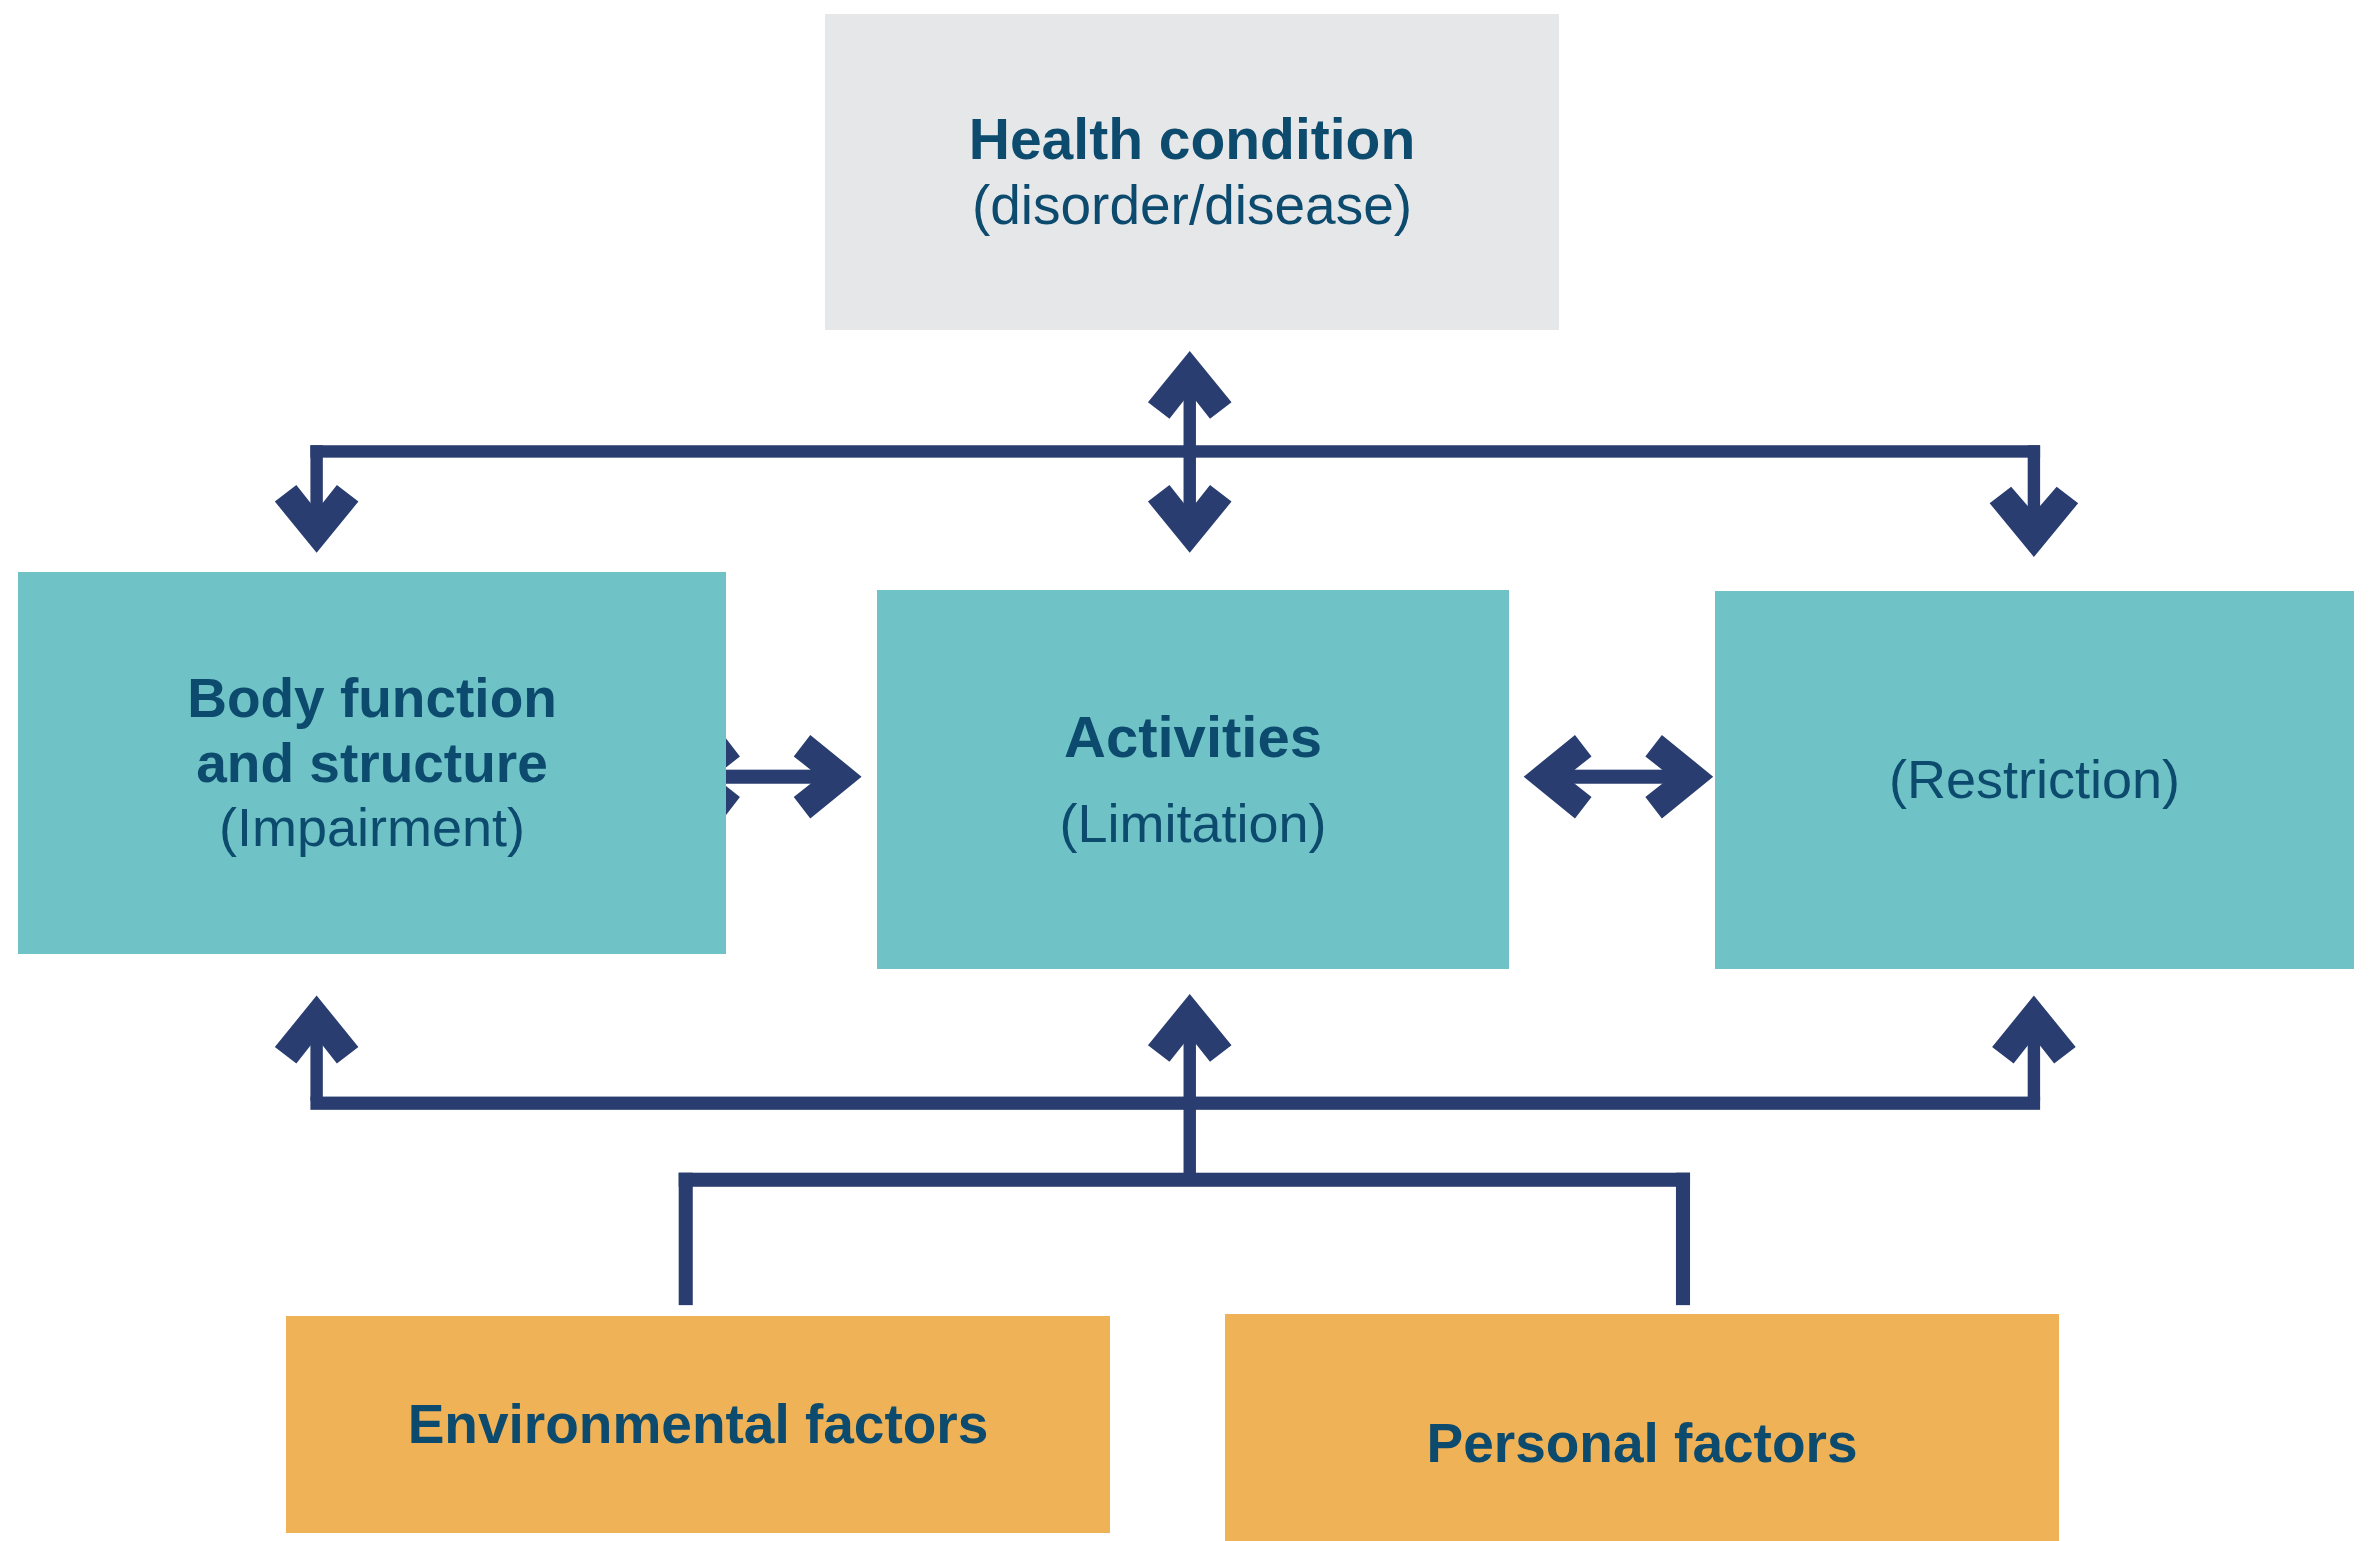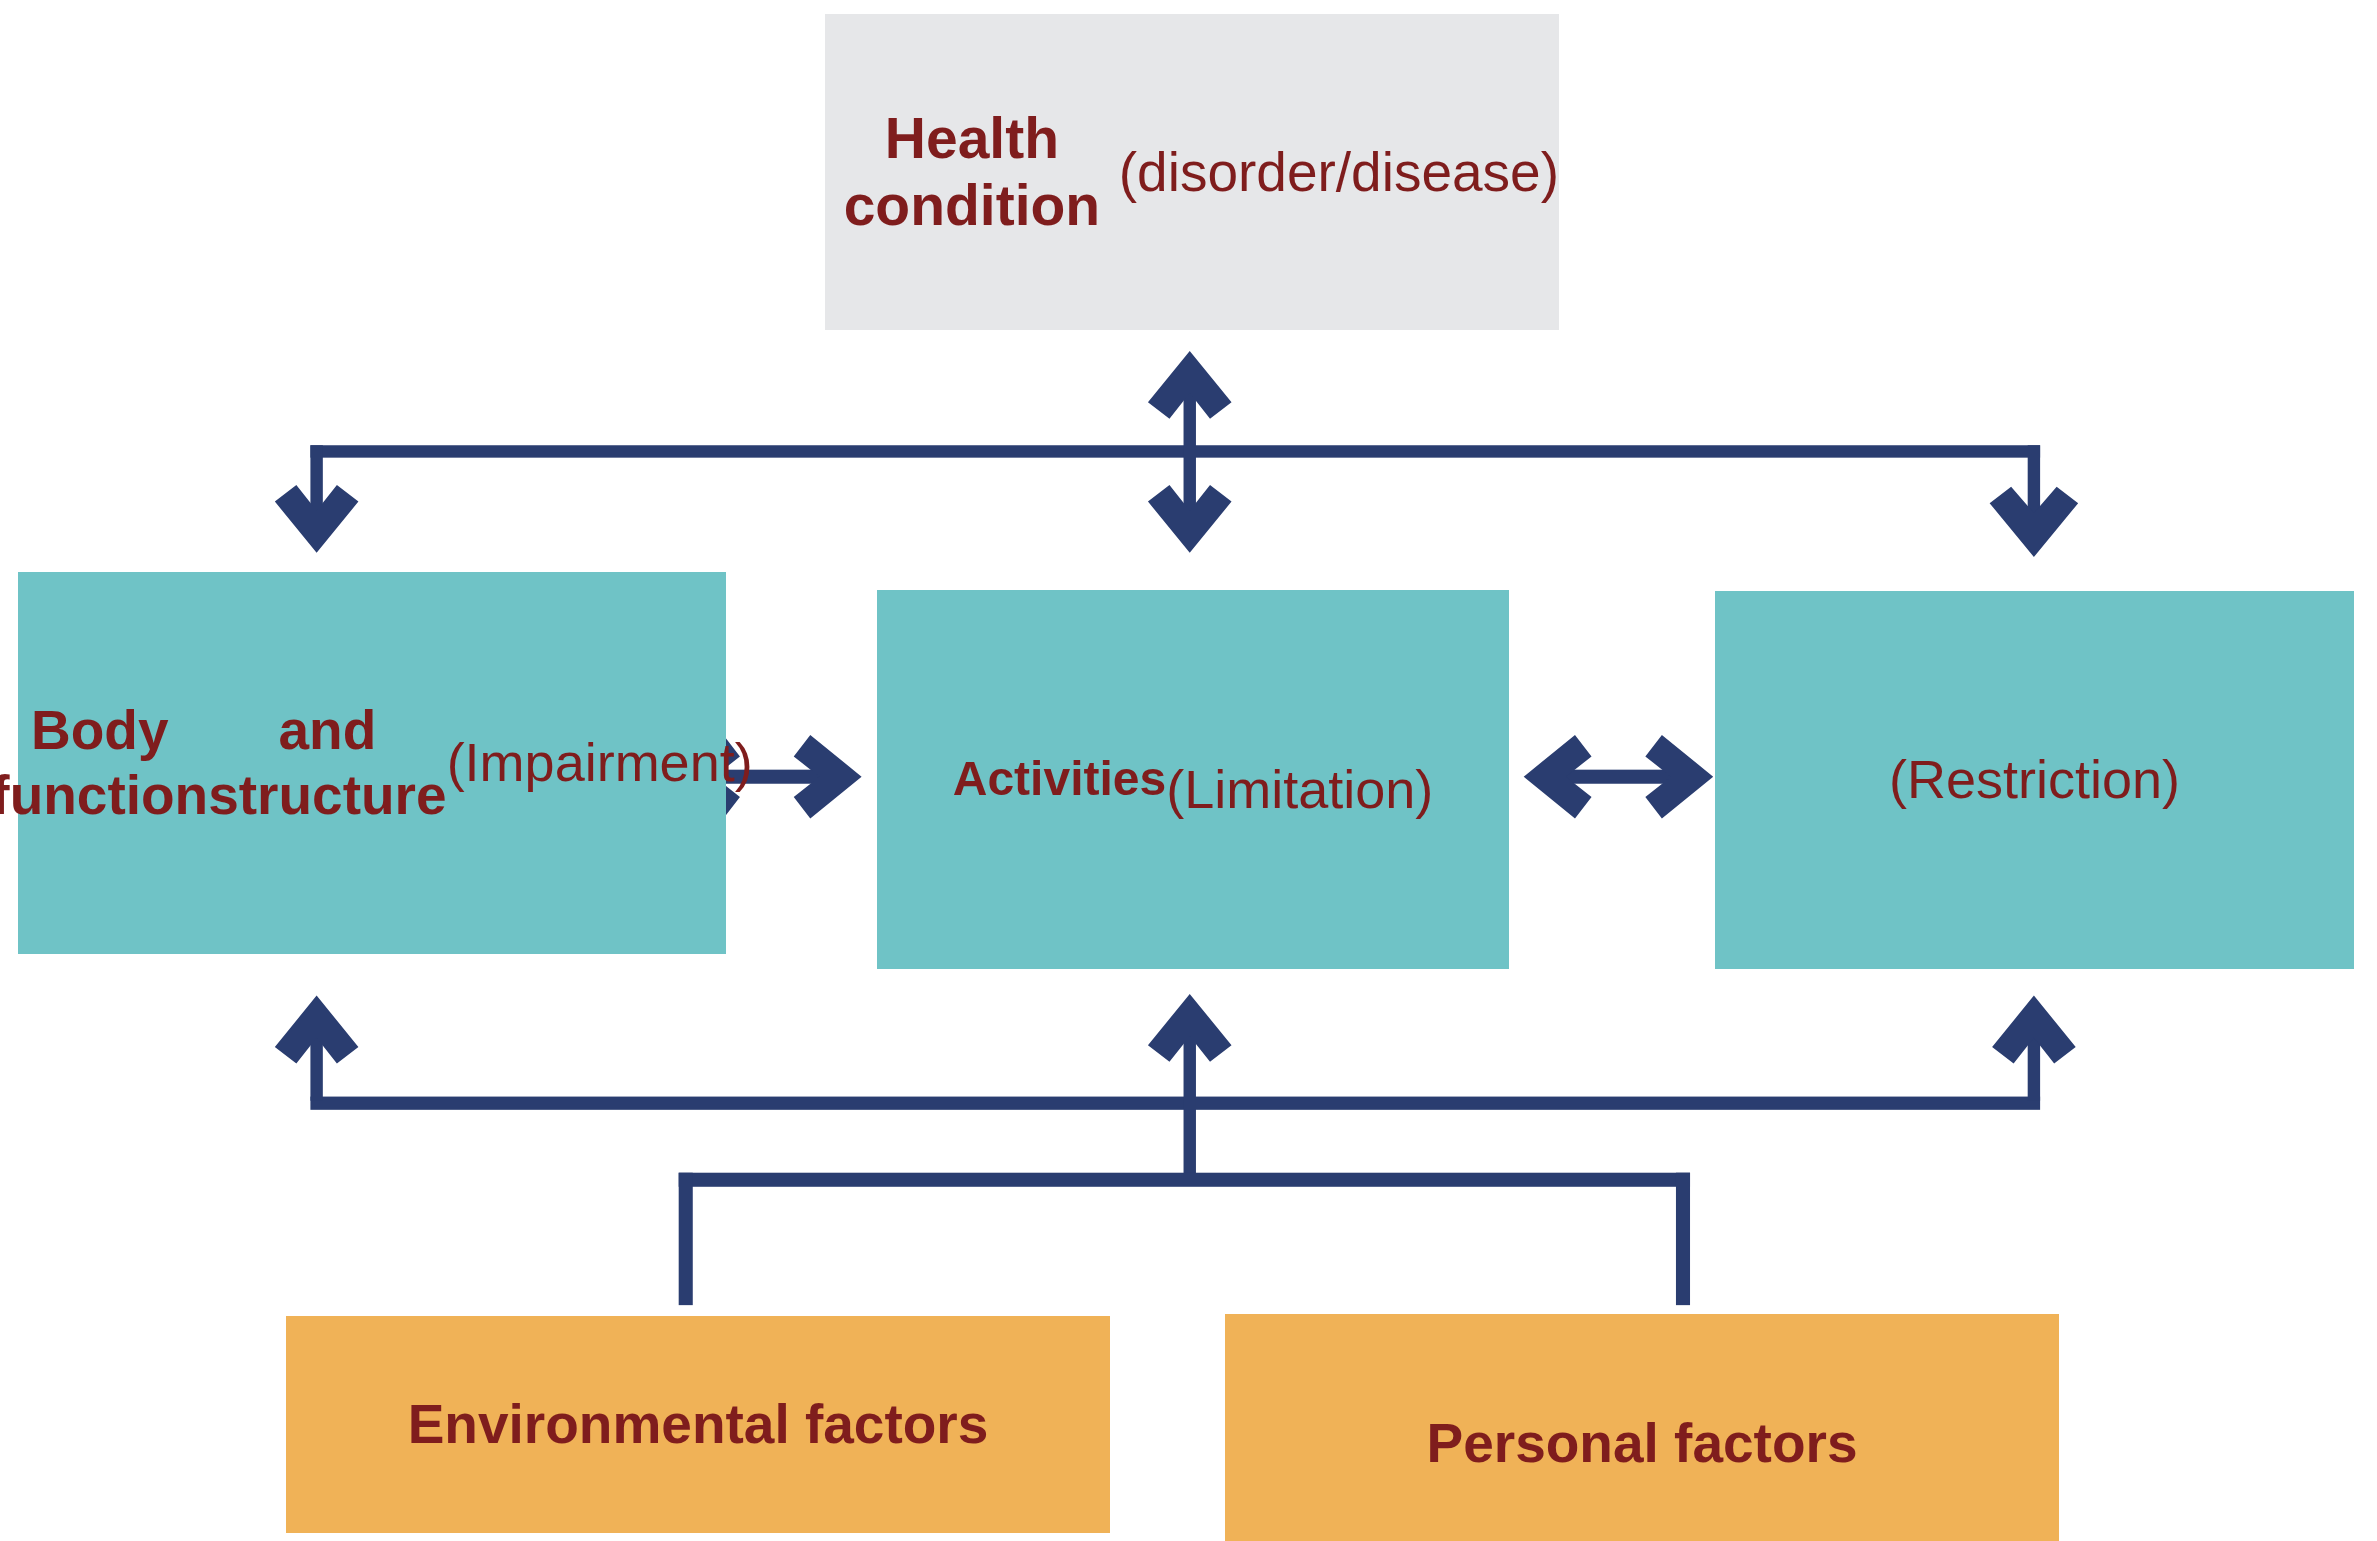--- a/index.html
+++ b/index.html
@@ -21,26 +21,26 @@
     position: absolute;
     left: 0;
     top: 0;
     width: 2377px;
     height: 1541px;
     pointer-events: none;
   }
   .node {
     position: absolute;
     display: flex;
-    flex-direction: row;
+    flex-direction: column;
     align-items: center;
     justify-content: center;
     text-align: center;
     box-sizing: border-box;
-    color: #7f1d1d;
+    color: #0c4a6e;
     line-height: 1.18;
   }
   .node .ttl {
     font-weight: bold;
   }
   .node .sub {
     font-weight: normal;
   }
 
   
@@ -65,21 +65,21 @@
   }
   #node-body .ttl { font-size: 55px; }
   #node-body .sub { font-size: 54px; }
 
   #node-activities {
     left: 877px;
     top: 590px;
     width: 632px;
     height: 379px;
   }
-  #node-activities .ttl { font-size: 48px; }
+  #node-activities .ttl { font-size: 58px; }
   #node-activities .sub { font-size: 54px; margin-top: 20px; }
 
   #node-participation {
     left: 1715px;
     top: 591px;
     width: 639px;
     height: 378px;
   }
   #node-participation .ttl { font-size: 55px; }
   #node-participation .sub { font-size: 54px; }

